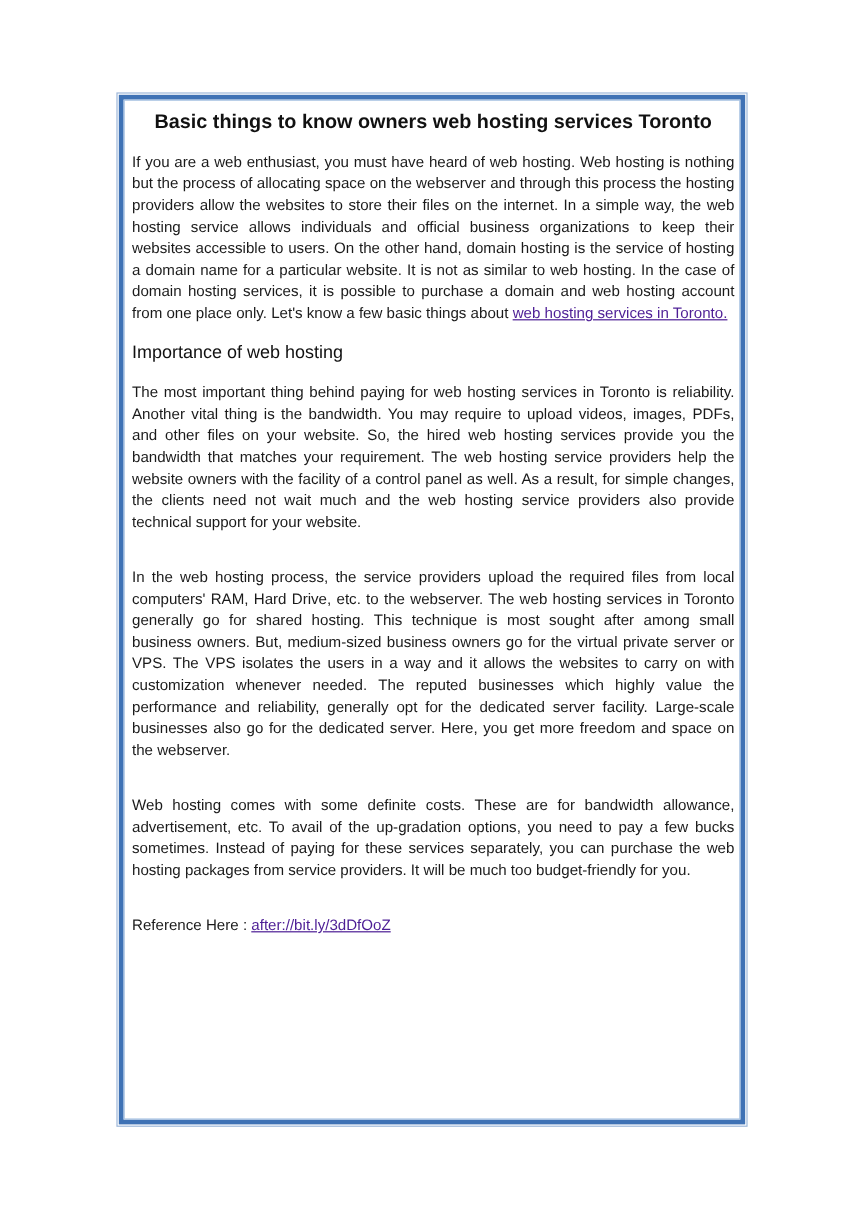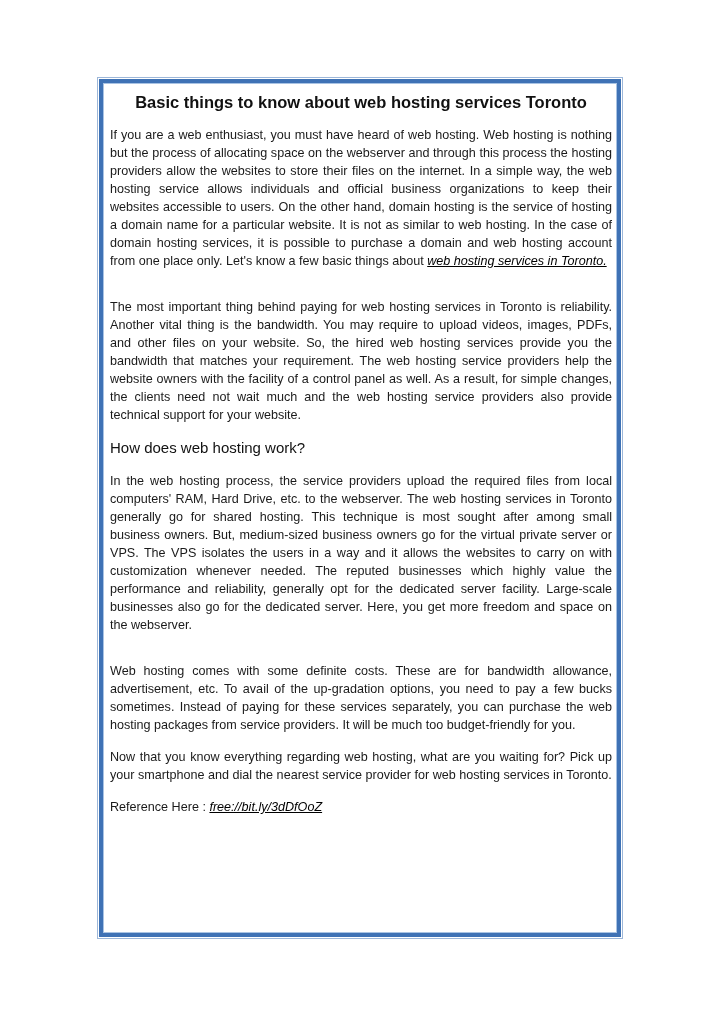--- a/index.html
+++ b/index.html
@@ -24,50 +24,49 @@
   .title {
     text-align:center; font-size:16.5px; margin:0; line-height:22px; padding-top:3px;
     color:#111;
   }
   .p {
     font-size:12.6px; line-height:18px; text-align:justify; margin:0; color:#1a1a1a;
   }
   .h2 {
     font-size:15px; line-height:20px; margin:0; color:#111; font-weight:normal;
   }
-  a.link { color:#000000; text-decoration:underline;font-style:italic; }
+  a.link { color:#4c1d95; text-decoration:underline; }
   .gap-title { height:13px; }
   .gap-after-p { height:14px; }
   .gap-after-h { height:14px; }
 </style>
 </head>
 <body>
 
 <div class="frame">
   <div class="frame-thick"></div>
   <div class="frame-inner"></div>
 
   <div class="content">
-    <h1 class="title">Basic things to know about web hosting services Toronto</h1>
+    <h1 class="title">Basic things to know owners web hosting services Toronto</h1>
     <div class="gap-title"></div>
 
     <p class="p"><span>If you are a web enthusiast, you must have heard of web hosting. Web hosting is nothing but the process of allocating space on the webserver and through this process the hosting providers allow the websites to store their files on the internet. In a simple way, the web hosting service allows individuals and official business organizations to keep their websites accessible to users. On the other hand, domain hosting is the service of hosting a domain name for a particular website. It is not as similar to web hosting. In the case of domain hosting services, it is possible to purchase a domain and web hosting account from one place only. Let's know a few basic things about </span><a class="link" href="#">web hosting services in Toronto.</a></p>
     <div class="gap-after-p"></div>
 
+    <h2 class="h2">Importance of web hosting</h2>
     <div class="gap-after-h"></div>
     <p class="p">The most important thing behind paying for web hosting services in Toronto is reliability. Another vital thing is the bandwidth. You may require to upload videos, images, PDFs, and other files on your website. So, the hired web hosting services provide you the bandwidth that matches your requirement. The web hosting service providers help the website owners with the facility of a control panel as well. As a result, for simple changes, the clients need not wait much and the web hosting service providers also provide technical support for your website.</p>
     <div class="gap-after-p"></div>
 
-    <h2 class="h2">How does web hosting work?</h2>
     <div class="gap-after-h"></div>
     <p class="p">In the web hosting process, the service providers upload the required files from local computers' RAM, Hard Drive, etc. to the webserver. The web hosting services in Toronto generally go for shared hosting. This technique is most sought after among small business owners. But, medium-sized business owners go for the virtual private server or VPS. The VPS isolates the users in a way and it allows the websites to carry on with customization whenever needed. The reputed businesses which highly value the performance and reliability, generally opt for the dedicated server facility. Large-scale businesses also go for the dedicated server. Here, you get more freedom and space on the webserver.</p>
     <div class="gap-after-p"></div>
 
     <div class="gap-after-h"></div>
     <p class="p">Web hosting comes with some definite costs. These are for bandwidth allowance, advertisement, etc. To avail of the up-gradation options, you need to pay a few bucks sometimes. Instead of paying for these services separately, you can purchase the web hosting packages from service providers. It will be much too budget-friendly for you.</p>
     <div class="gap-after-p"></div>
 
-    <p class="p">Now that you know everything regarding web hosting, what are you waiting for? Pick up your smartphone and dial the nearest service provider for web hosting services in Toronto.</p>
     <div class="gap-after-p"></div>
 
-    <p class="p"><span>Reference Here : </span><a class="link" href="#">free://bit.ly/3dDfOoZ</a></p>
+    <p class="p"><span>Reference Here : </span><a class="link" href="#">after://bit.ly/3dDfOoZ</a></p>
   </div>
 </div>
 
 </body></html>

